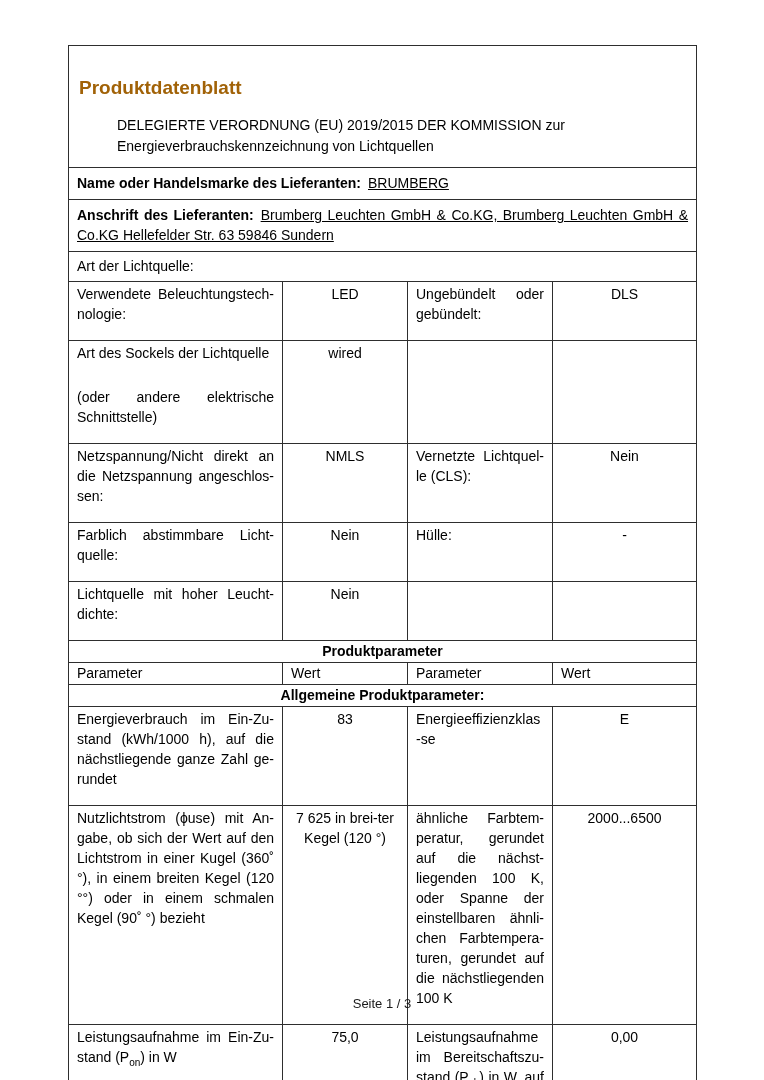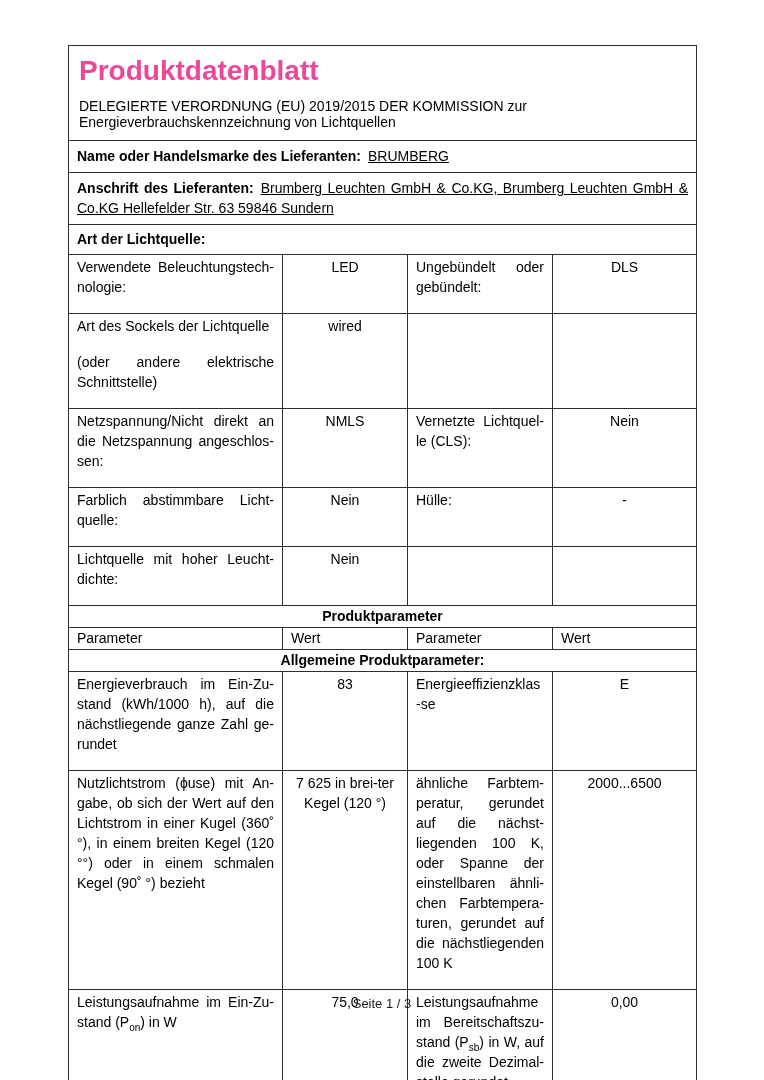--- a/index.html
+++ b/index.html
@@ -26,40 +26,40 @@
   table.ds td {
     border: 1.5px solid #2e2e2e;
     vertical-align: top;
     padding: 2px 8px 16px 8px;
     font-size: 14px;
     line-height: 20px;
     word-wrap: break-word;
   }
   .title-cell { padding: 8px 10px 10px 10px !important; }
   .title-cell h1 {
-    margin: 0 0 10px 0;
-    font-size: 28px;
+    margin: 17px 0 10px 0;
+    font-size: 19px;
     line-height: 34px;
     font-weight: bold;
-    color: #ec4899;
+    color: #a16207;
   }
-  .subtitle { font-size: 14px; line-height: 16px; }
+  .subtitle { font-size: 14px; line-height: 21px; margin-left: 38px; }
   .kv { padding: 5px 8px 6px 8px !important; text-align: justify; }
   .kv .k { font-weight: bold; }
   .kv .v { margin-left: 7px; text-decoration: underline; }
-  .sec { font-weight: bold; padding: 4px 8px 5px 8px !important; }
+  .sec { font-weight: normal; padding: 4px 8px 5px 8px !important; }
   .lbl { text-align: justify; }
   .val { text-align: center; }
   .chead td { padding: 0 8px 1px 8px !important; }
   .band td {
     text-align: center;
     font-weight: bold;
     padding: 0 8px 1px 8px !important;
   }
-  .note-gap { margin-top: 16px; }
+  .note-gap { margin-top: 24px; }
   sub { font-size: 10px; line-height: 0; }
   .footer {
     position: absolute;
     left: 68px;
     top: 996px;
     width: 628px;
     text-align: center;
     font-size: 13px;
     color: #1a1a1a;
   }

